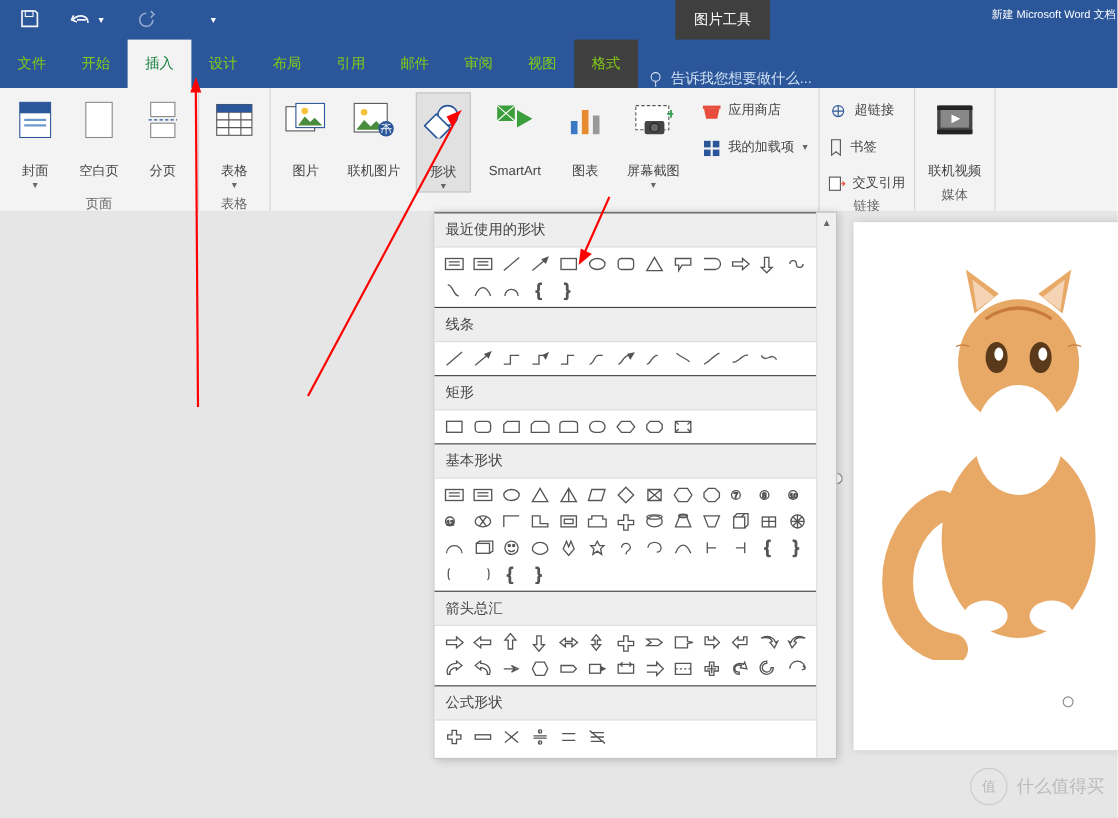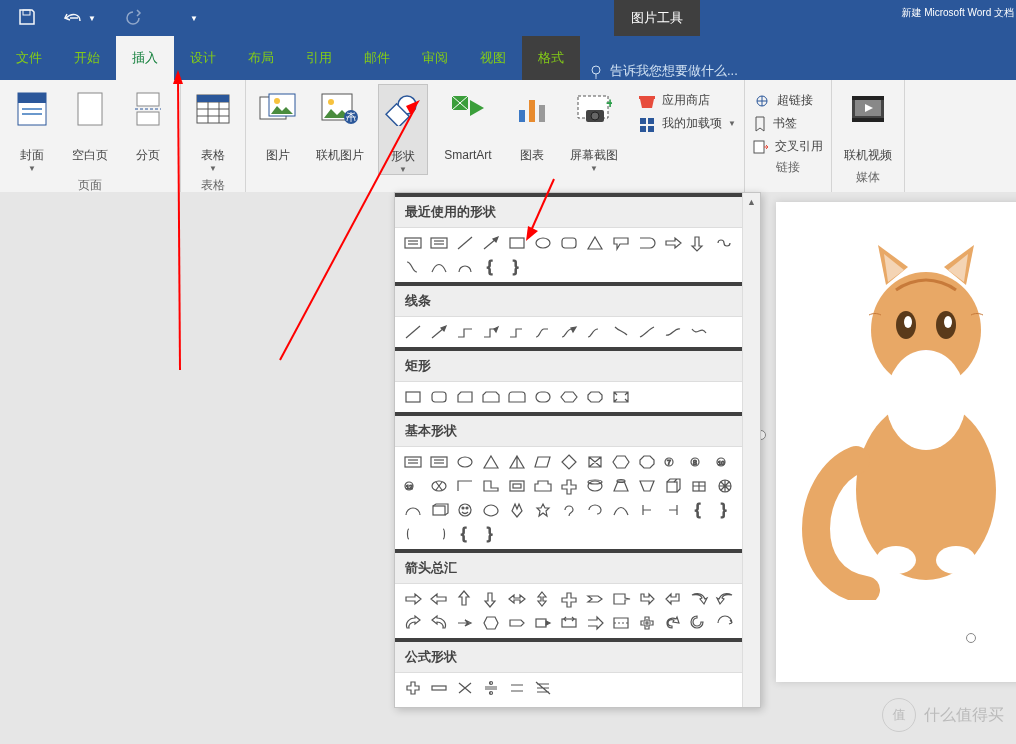--- a/index.html
+++ b/index.html
@@ -15,27 +15,27 @@
 .tellme{display:flex;align-items:flex-end;color:#cfe0f2;margin-left:8px;flex:1}
 .ribbon{background:#f3f3f3;border-bottom:1px solid #d4d4d4;height:112px;display:flex}
 .group{border-right:1px solid #d4d4d4;display:flex;flex-direction:column;align-items:center;padding:4px 8px 0}
 .group-items{display:flex;gap:10px;flex:1;align-items:flex-start}
 .group-label{color:#666;font-size:12px;padding:4px 0 6px}
 .bigbtn{display:flex;flex-direction:column;align-items:center;width:48px;cursor:pointer;padding-top:6px}
 .bigbtn .ic{width:40px;height:38px;display:flex;align-items:center;justify-content:center}
 .bigbtn .lbl{font-size:12px;color:#444;margin-top:20px;text-align:center;line-height:1.2}
 .bigbtn .caret{color:#666;font-size:8px;margin-top:2px}
 .bigbtn.active{background:#e1e1e1;border:1px solid #c4c4c4}
-.linkcol{display:flex;flex-direction:column;gap:6px;padding-top:8px}
+.linkcol{display:flex;flex-direction:column;gap:16px;padding-top:8px}
 .linkrow{display:flex;align-items:center;gap:6px;font-size:12px;color:#444;cursor:pointer}
 .doc{position:absolute;top:192px;left:0;right:0;bottom:0;background:#e6e6e6}
 .page{position:absolute;right:-20px;top:10px;width:260px;height:480px;background:#fff;box-shadow:0 0 8px rgba(0,0,0,.15)}
 .cat{position:absolute;right:0;top:200px;width:220px;height:400px}
 .shapes-panel{position:absolute;left:394px;top:192px;width:365px;background:#fff;border:1px solid #c4c4c4;box-shadow:2px 2px 8px rgba(0,0,0,.2);font-size:13px;padding-bottom:4px}
-.cat-header{background:#eee;border-top:4px solid #404040;border-bottom:1px solid #ddd;padding:6px 10px;font-weight:bold;color:#444}
+.cat-header{background:#eee;border-top:1px solid #404040;border-bottom:1px solid #ddd;padding:6px 10px;font-weight:normal;color:#444}
 .shape-row{display:flex;flex-wrap:wrap;padding:4px 6px;gap:2px}
 .shp{width:24px;height:22px;display:flex;align-items:center;justify-content:center;cursor:pointer}
 .shp svg{stroke:#555;fill:none;stroke-width:1.2}
 .scroll-faux{position:absolute;right:0;top:0;width:17px;height:100%;background:#f0f0f0;border-left:1px solid #ddd}
 .scroll-faux .up,.scroll-faux .down{height:17px;display:flex;align-items:center;justify-content:center;color:#666;font-size:9px}
 .arrow{position:absolute;pointer-events:none}
 .watermark{position:absolute;right:12px;bottom:12px;color:#bbb;font-size:16px;display:flex;align-items:center;gap:8px}
 .watermark .circ{width:32px;height:32px;border:1px solid #ccc;border-radius:50%;display:flex;align-items:center;justify-content:center;font-size:13px}
 .handle{position:absolute;width:8px;height:8px;border:1px solid #888;background:#fff;border-radius:50%}
 </style>

